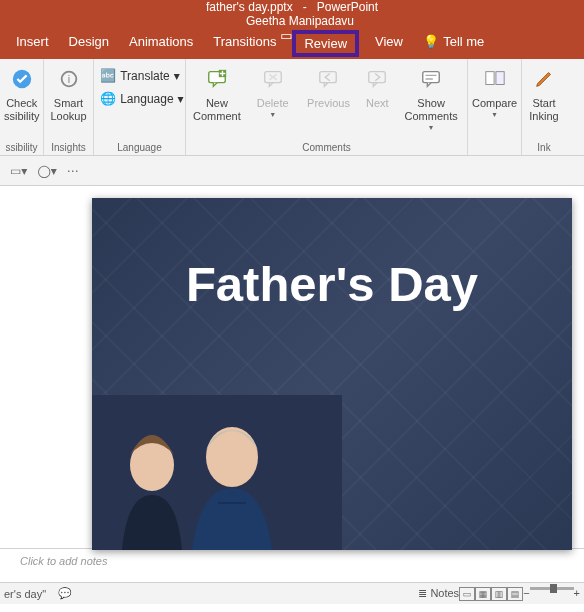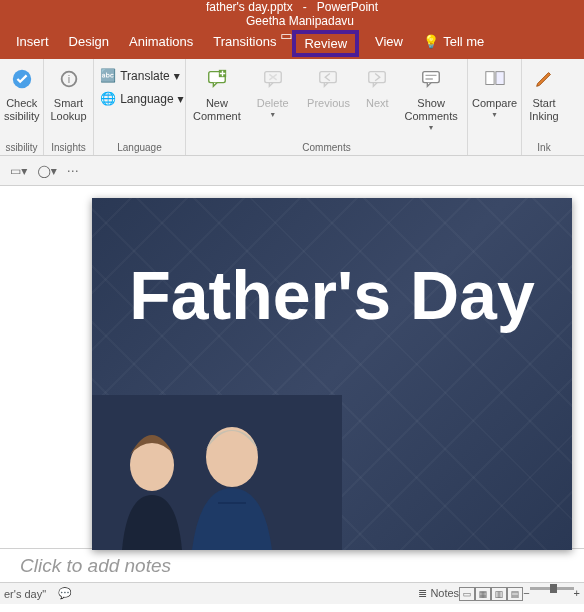--- a/index.html
+++ b/index.html
@@ -21,23 +21,23 @@
   .big-btn .icon-box { width:30px; height:28px; display:flex; align-items:center; justify-content:center; margin-bottom:4px; font-size:20px;}
   .big-btn .triangle { font-size:8px; color:#666; }
   .lang-item { display:flex; align-items:center; font-size:12px; color:#333; gap:4px; padding:3px 2px; cursor:pointer;}
   .lang-col { display:flex; flex-direction:column; padding-top:4px;}
   .shapes-bar { height:30px; background:#f3f3f3; border-bottom:1px solid #d0d0d0; display:flex; align-items:center; padding-left:10px; gap:10px; font-size:12px; color:#666;}
   .slide-area { background:#fff; height:362px; position:relative; display:flex; justify-content:center; padding-top:12px;}
   .slide { width:480px; height:352px; background:linear-gradient(135deg,#2a3854 0%, #3a4866 50%, #2a3854 100%); box-shadow:0 2px 8px rgba(0,0,0,.4); position:relative; overflow:hidden; margin-left:80px;}
   .slide-maze { position:absolute; inset:0; background:
      repeating-linear-gradient(45deg, rgba(255,255,255,0.03) 0 2px, transparent 2px 40px),
      repeating-linear-gradient(-45deg, rgba(255,255,255,0.03) 0 2px, transparent 2px 40px);}
-  .slide-title { position:absolute; top:58px; left:0; right:0; text-align:center; color:#fff; font-size:68px; font-weight:bold; font-family:Arial,sans-serif;}
+  .slide-title { position:absolute; top:58px; left:0; right:0; text-align:center; color:#fff; font-size:49px; font-weight:bold; font-family:Arial,sans-serif;}
   .photo { position:absolute; bottom:0; left:0; width:250px; height:155px; background:linear-gradient(180deg,#1a2540 0%, #2a3550 100%); overflow:hidden;}
-  .notes { height:34px; background:#fff; border-top:1px solid #d0d0d0; padding:6px 20px; font-size:19px; color:#999; font-style:italic;}
+  .notes { height:34px; background:#fff; border-top:1px solid #d0d0d0; padding:6px 20px; font-size:11px; color:#999; font-style:italic;}
   .status-bar { height:22px; background:#f3f3f3; border-top:1px solid #d0d0d0; display:flex; align-items:center; font-size:11px; color:#555; justify-content:space-between; padding:0 4px;}
   .status-left { display:flex; align-items:center; gap:12px;}
   .status-right { display:flex; }
   .status-icon { width:16px; height:14px; border:1px solid #888; font-size:9px; display:flex; align-items:center; justify-content:center; cursor:pointer; color:#666;}
   .zoom-slider { width:44px; height:3px; background:#aaa; position:relative;}
   .zoom-slider::after { content:''; position:absolute; left:20px; top:-3px; width:7px; height:9px; background:#666;}
   svg.ico { width:22px; height:22px; }
 </style>
 </head>
 <body>

